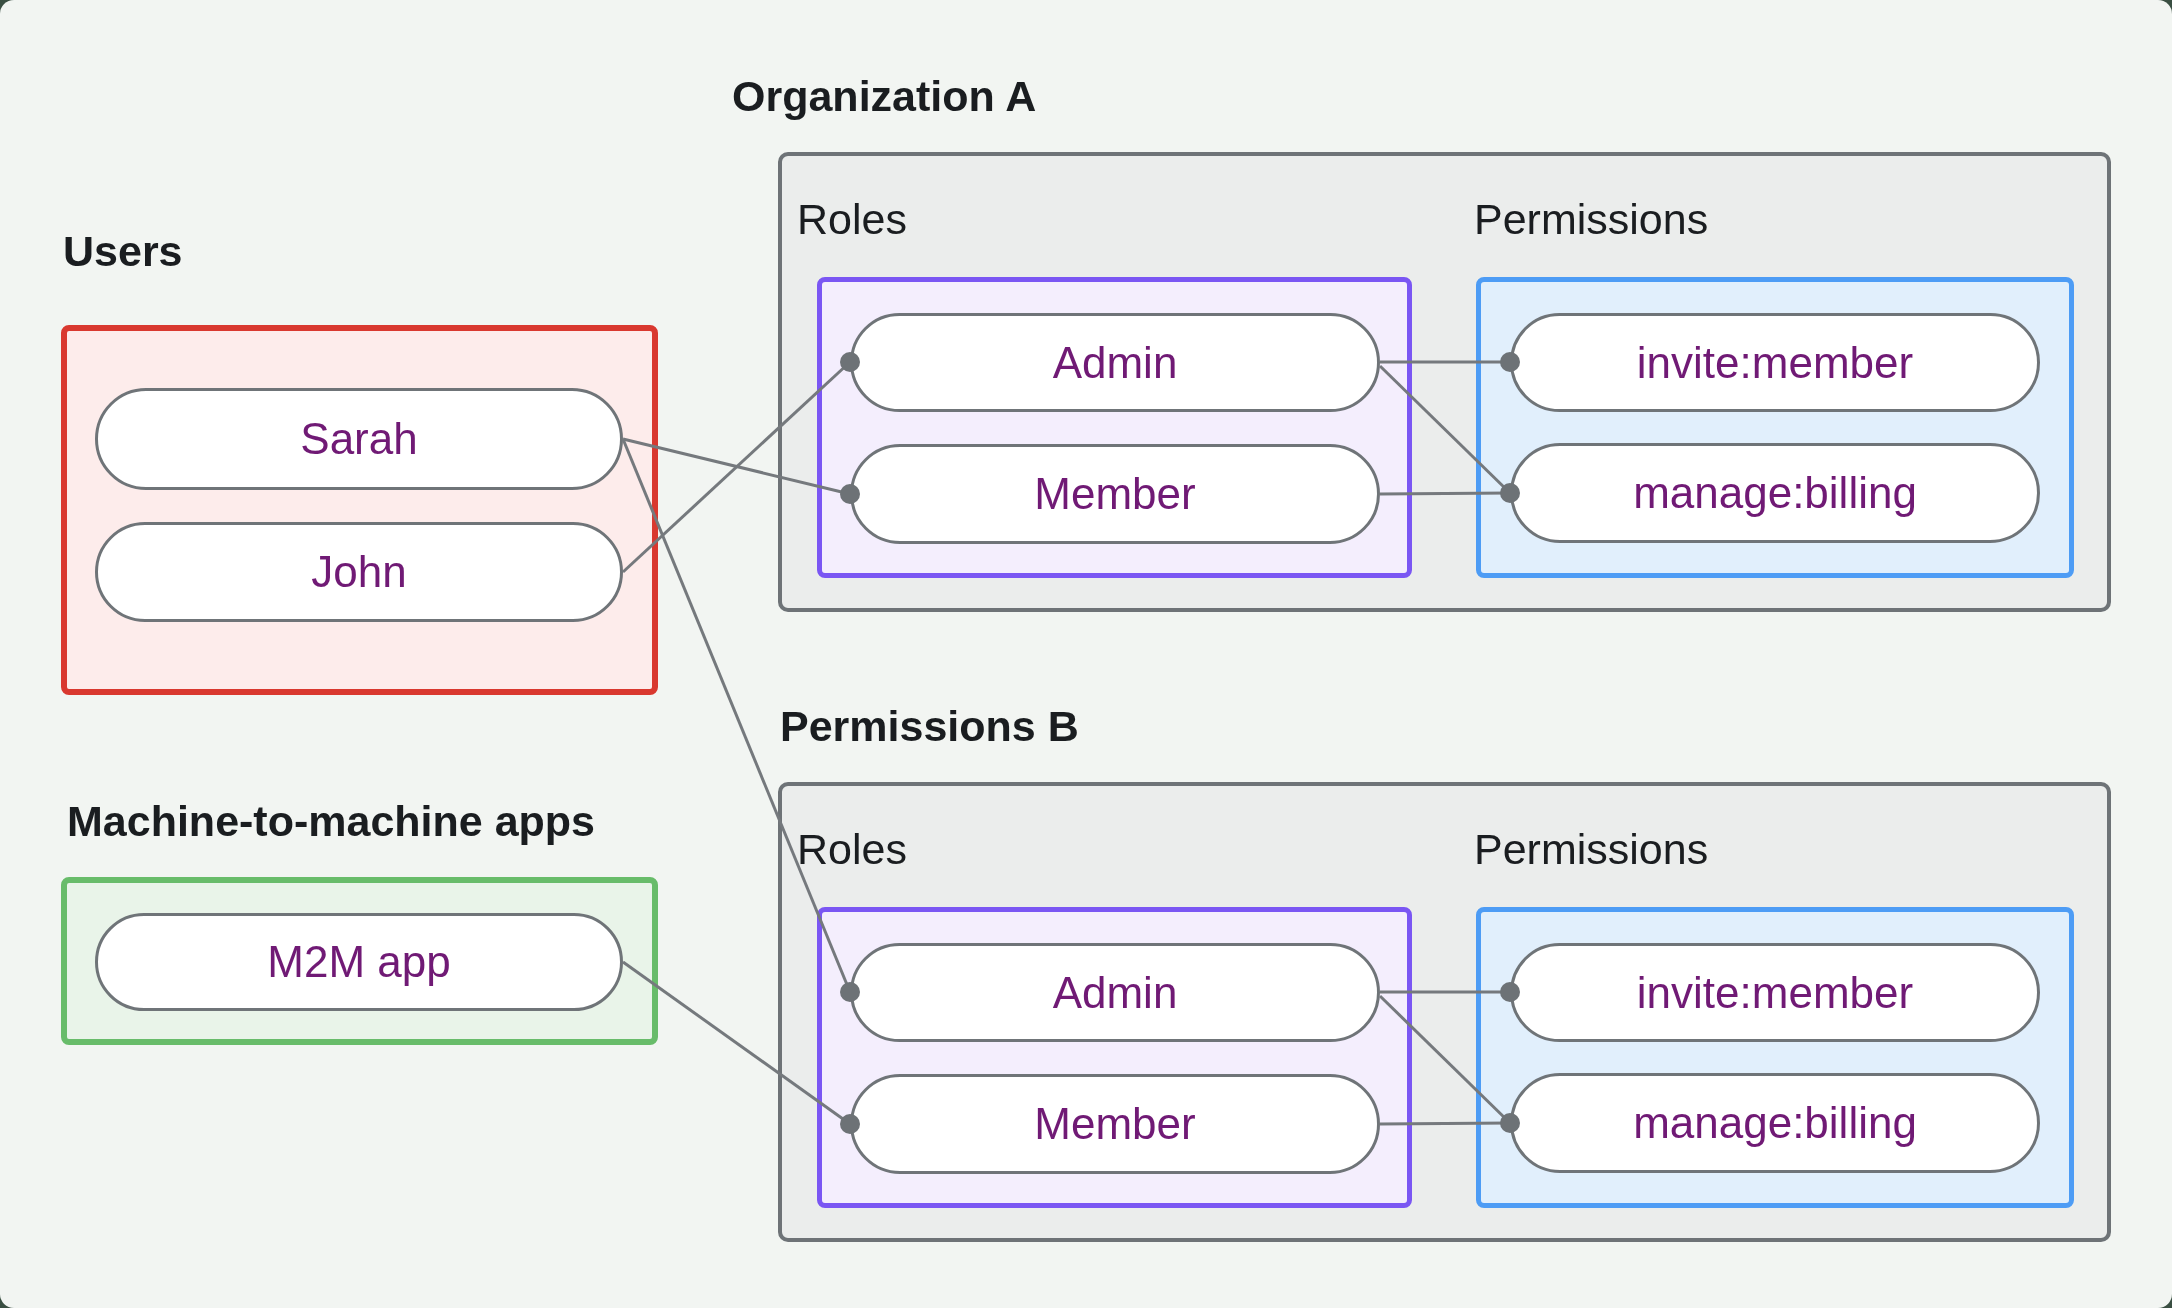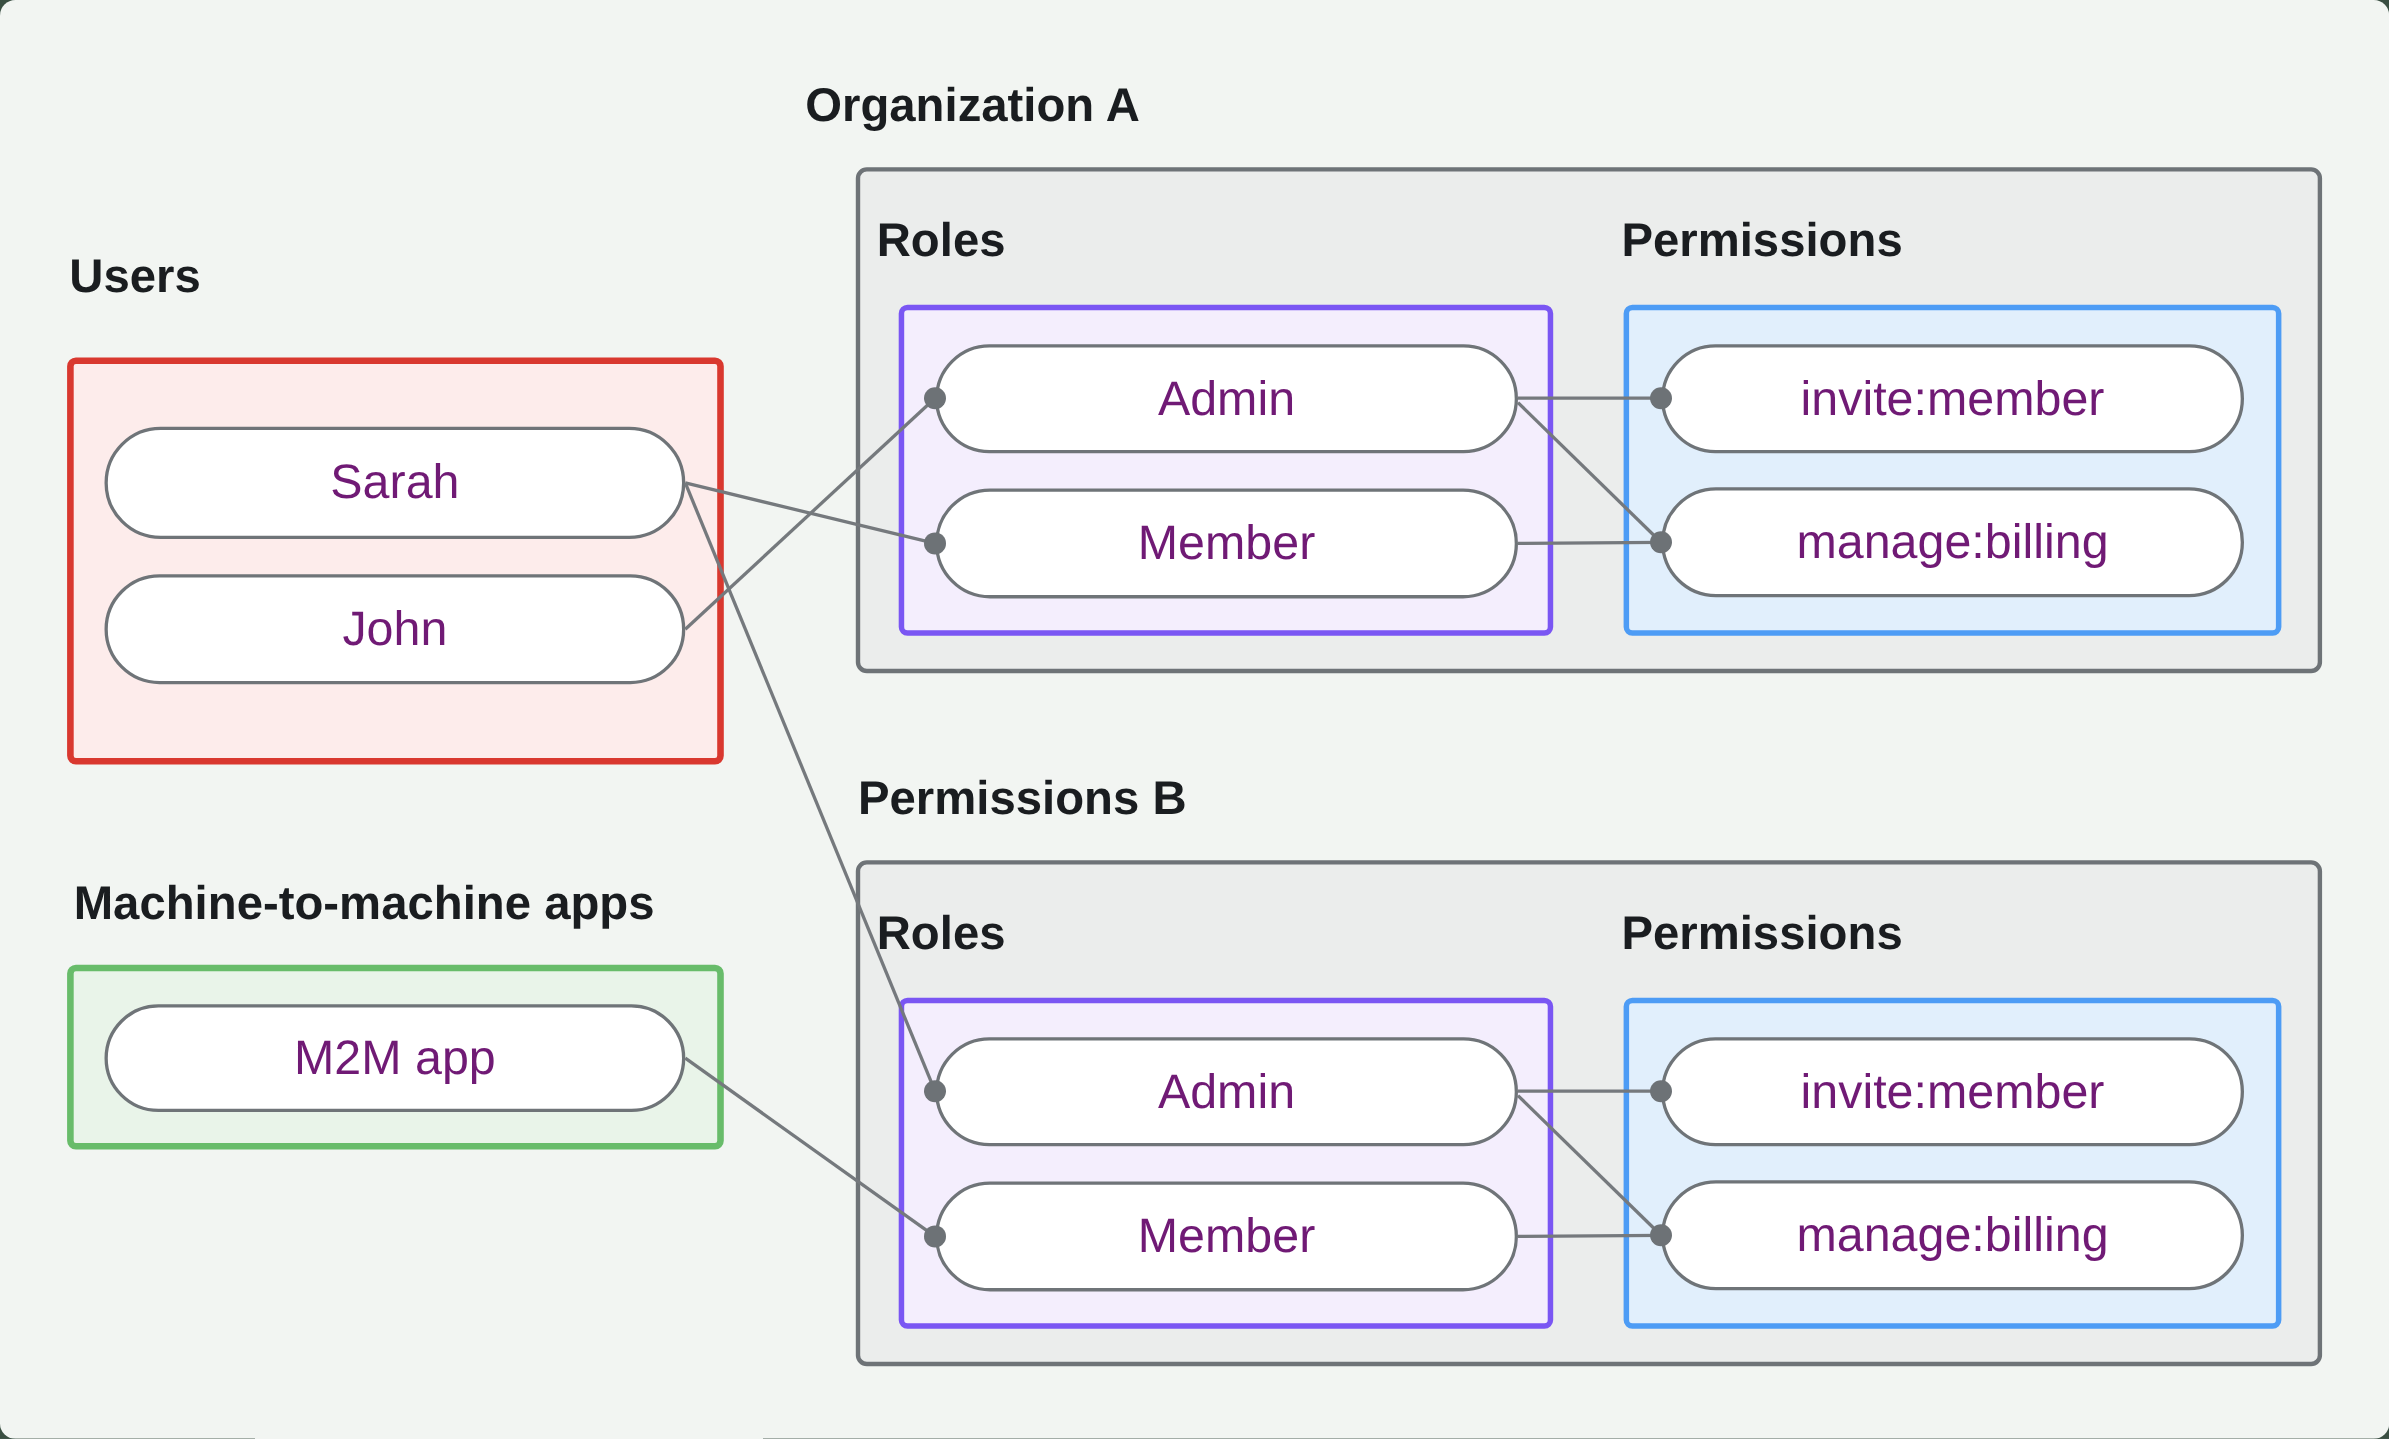--- a/index.html
+++ b/index.html
@@ -18,21 +18,21 @@
   }
   .abs { position: absolute; }
   .group-label {
     font-size: 43px;
     font-weight: 600;
     color: #1a1d20;
     white-space: nowrap;
   }
   .sub-label {
     font-size: 43px;
-    font-weight: 700;
+    font-weight: 400;
     color: #1a1d20;
     white-space: nowrap;
   }
   .frame {
     position: absolute;
     box-sizing: border-box;
     border-radius: 8px;
   }
   .frame.org {
     background: #ebedec;

